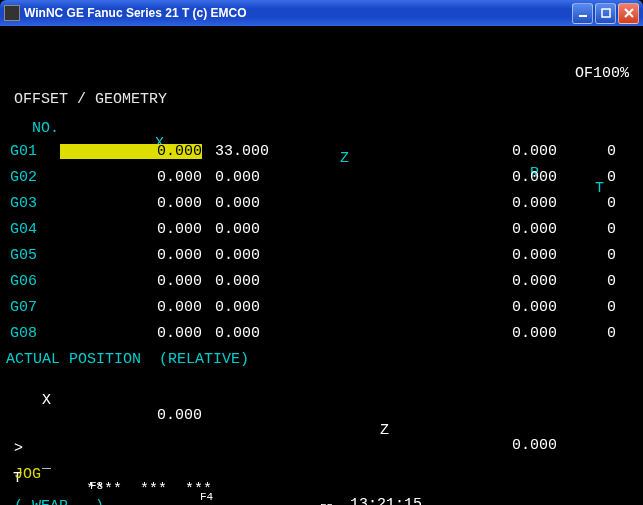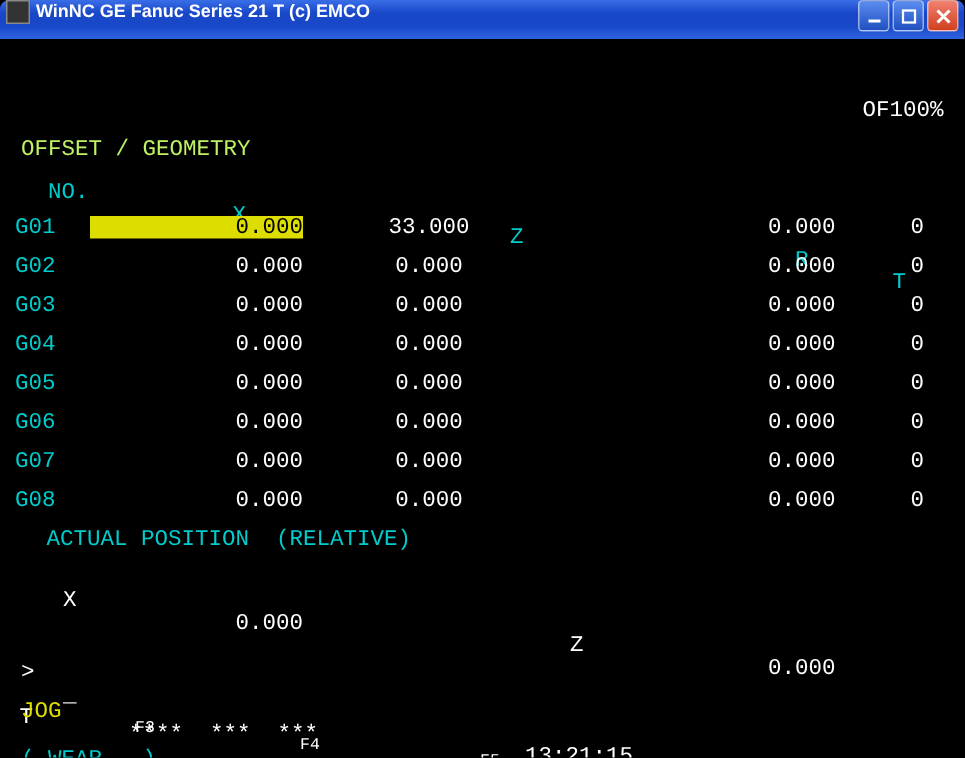--- a/index.html
+++ b/index.html
@@ -8,21 +8,21 @@
     background: #000;
     width: 643px;
     height: 505px;
     overflow: hidden;
     position: relative;
   }
   .titlebar {
     height: 26px;
     background: linear-gradient(to bottom, #3a6ee8, #1848c8, #1848c8, #2f62e0);
     display: flex;
-    align-items: flex-start;
+    align-items: center;
     padding: 0 4px;
     border-radius: 6px 6px 0 0;
   }
   .titlebar-icon {
     width: 16px;
     height: 16px;
     background: #333;
     margin-right: 4px;
     border: 1px solid #888;
   }
@@ -54,50 +54,50 @@
     position: absolute;
     top: 26px;
     left: 0;
     width: 643px;
     height: 479px;
     background: #000;
     font-size: 15px;
     line-height: 1;
   }
   .row { position: absolute; white-space: pre; }
-  .green { color: #bef264; }
+  .green { color: #e5e5e5; }
   .cyan { color: #00cccc; }
   .yellow { color: #dddd00; }
   .white { color: #ffffff; }
   .hi-yellow { background: #dddd00; color: #000; }
   .r-topstatus { top: 40px; right: 14px; }
   .r-hdr { top: 66px; }
   .r-hdr-left { left: 14px; }
   .r-hdr-right { right: 14px; }
   .r-colhdr { top: 80px; }
   .r-colhdr .no { position:absolute; left: 32px; }
   .r-colhdr .x  { position:absolute; left: 155px; }
   .r-colhdr .z  { position:absolute; left: 340px; }
   .r-colhdr .r  { position:absolute; left: 530px; }
   .r-colhdr .t  { position:absolute; left: 595px; }
   .datarow { position: absolute; width: 100%; }
   .datarow .c-no { position:absolute; left: 10px; }
   .datarow .c-x  { position:absolute; left: 60px; width: 142px; text-align:right; }
-  .datarow .c-z  { position:absolute; left: 215px; width: 142px; text-align:center; }
+  .datarow .c-z  { position:absolute; left: 215px; width: 142px; text-align:left; }
   .datarow .c-r  { position:absolute; left: 415px; width: 142px; text-align:right; }
   .datarow .c-t  { position:absolute; left: 570px; width: 46px; text-align:right; }
   .r-g01 { top: 118px; }
   .r-g02 { top: 144px; }
   .r-g03 { top: 170px; }
   .r-g04 { top: 196px; }
   .r-g05 { top: 222px; }
   .r-g06 { top: 248px; }
   .r-g07 { top: 274px; }
   .r-g08 { top: 300px; }
-  .r-actpos { top: 326px; left: 31px; }
+  .r-actpos { top: 326px; left: 6px; }
   .r-actxz { top: 352px; }
   .r-actxz .lbl-x { position:absolute; left: 42px; }
   .r-actxz .val-x { position:absolute; left: 60px; width: 142px; text-align:right;}
   .r-actxz .lbl-z { position:absolute; left: 380px; }
   .r-actxz .val-z { position:absolute; left: 415px; width: 142px; text-align:right;}
   .r-cmd { top: 400px; }
   .r-cmd .prompt { position:absolute; left: 14px; }
   .r-cmd .cursor { position:absolute; left: 42px; }
   .r-cmd .os { position:absolute; right: 14px; }
   .r-jog { top: 426px; }

